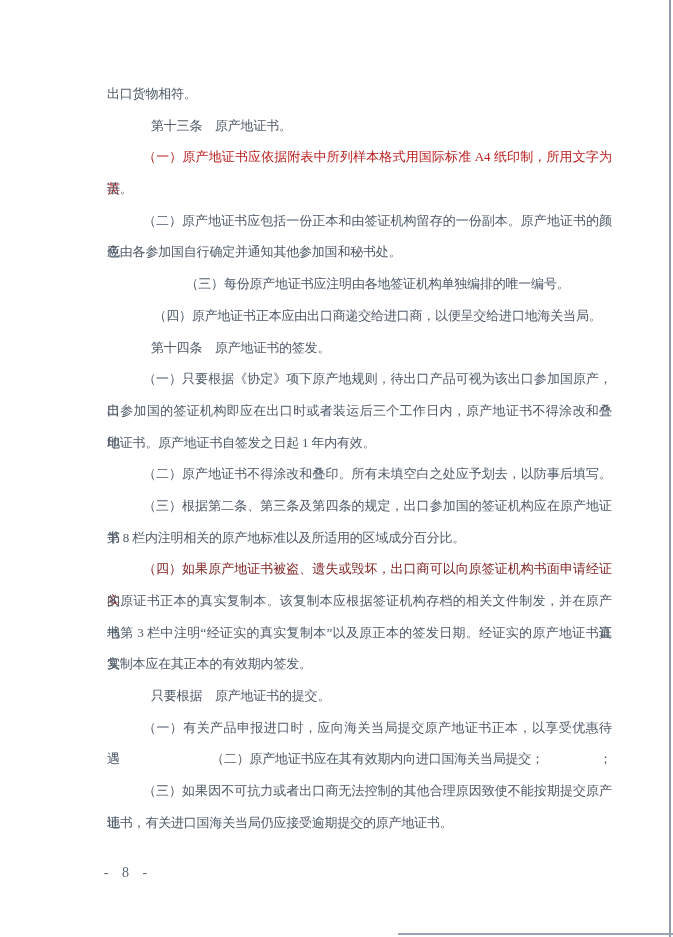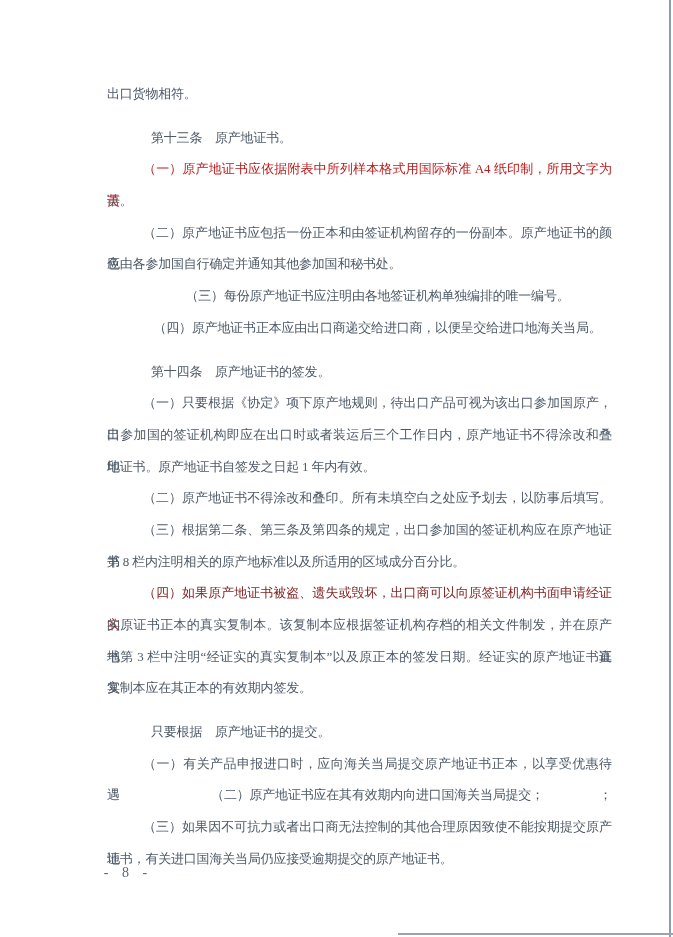--- a/index.html
+++ b/index.html
@@ -28,21 +28,21 @@
   .line {
     height: 31.7px;
     line-height: 31.7px;
     font-size: 13px;
     letter-spacing: -0.2px;
     color: #4d5967;
     text-align: left;
     white-space: nowrap;
   }
   .line.para { text-indent: 36px; text-align: center; }
-  .line.heading { text-indent: 44px; margin-top: 12px; }
+  .line.heading { text-indent: 44px; }
   .line.just {
     white-space: normal;
     text-align: justify;
     text-align-last: justify;
     letter-spacing: 0;
   }
   .page-number {
     position: absolute;
     left: 96px;
     top: 861px;

